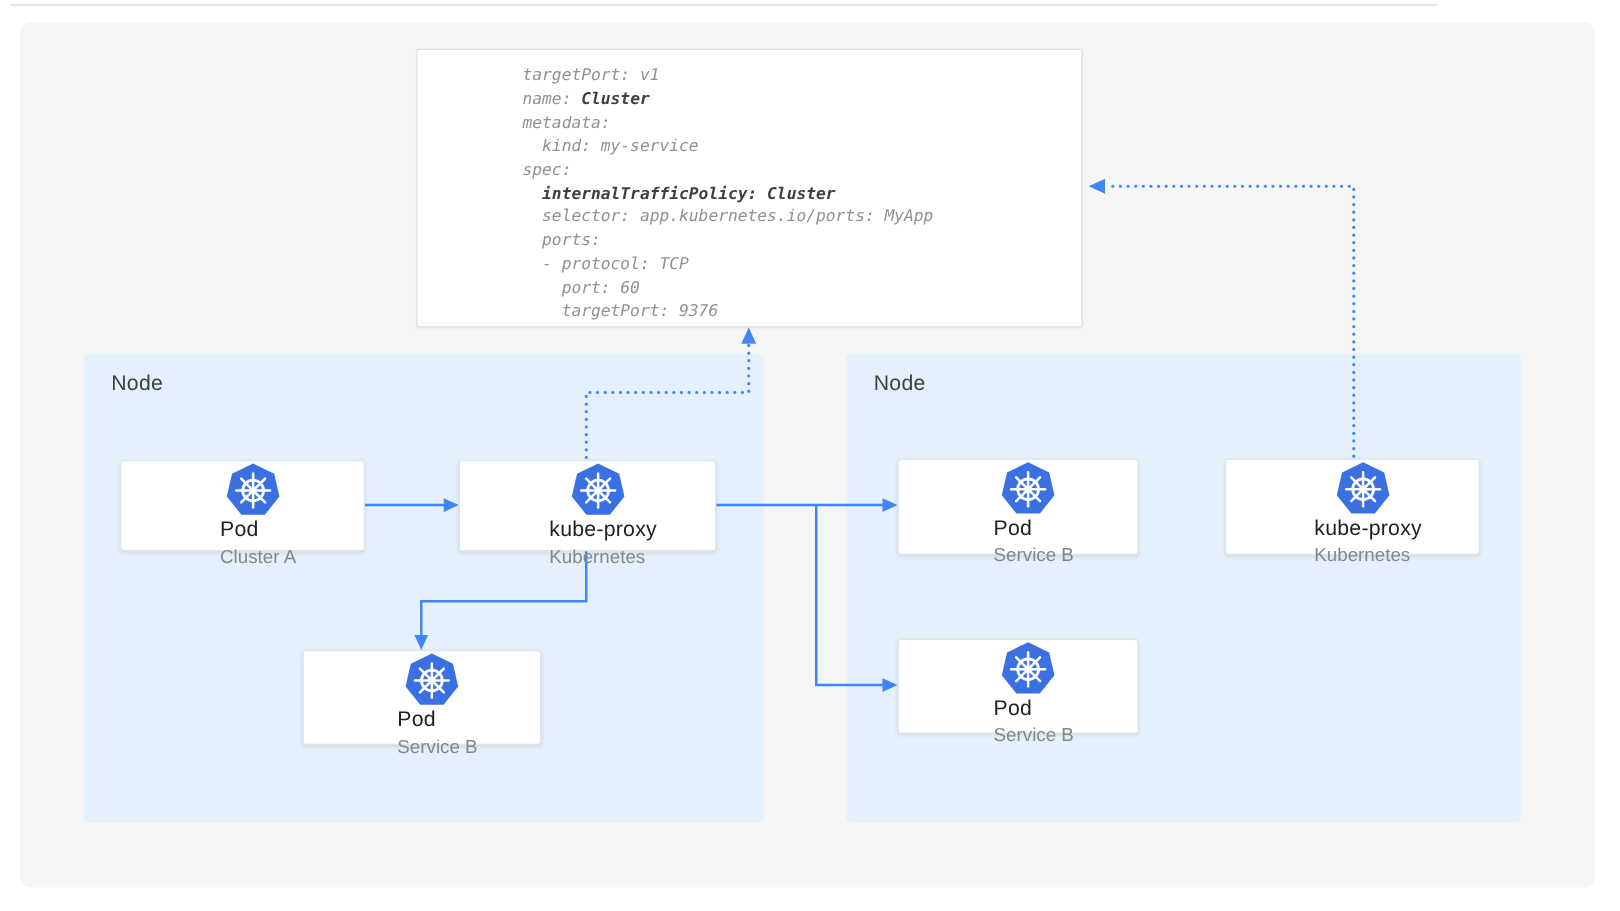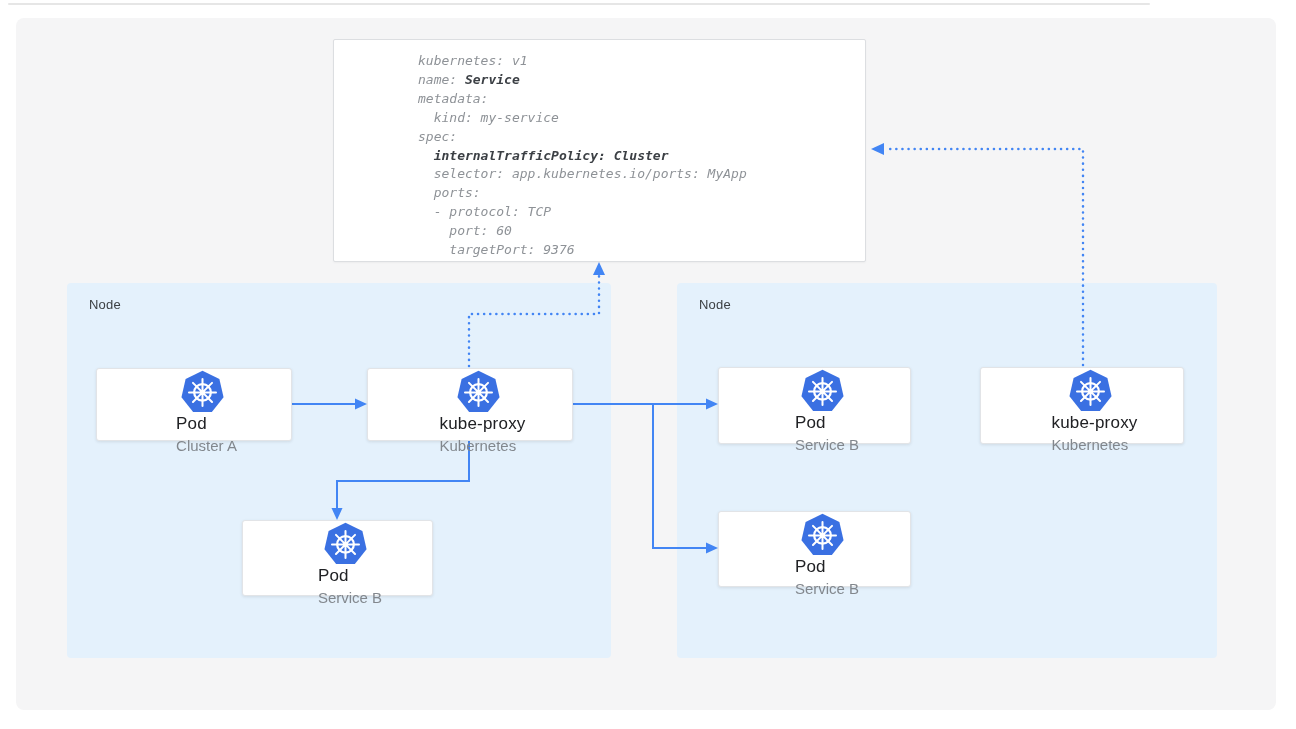--- a/index.html
+++ b/index.html
@@ -32,21 +32,21 @@
     position:absolute; left:16px; top:18px; width:1260px; height:692px;
     background:var(--panel-bg); border-radius:8px;
   }
   .node-box {
     position:absolute; background:var(--node-bg); border-radius:4px; z-index:1;
   }
   .node-box.left  { left:67px;  top:283px; width:544px; height:375px; }
   .node-box.right { left:677px; top:283px; width:540px; height:375px; }
   .node-label {
     position:absolute; left:22px; top:14px;
-    font-size:13px; color:var(--node-label); letter-spacing:.2px;
+    font-size:17px; color:var(--node-label); letter-spacing:.2px;
   }
   .yaml-box {
     position:absolute; left:333px; top:39px; width:533px; height:223px;
     background:#ffffff; border:1px solid var(--yaml-border); border-radius:2px;
     box-shadow:0 1px 2px rgba(0,0,0,.04);
     padding:12px 10px 0 84px; z-index:3;
   }
   .yaml-line {
     font-family:"DejaVu Sans Mono", monospace;
     font-style:italic; font-size:13px; line-height:18.9px;
@@ -134,22 +134,22 @@
     <polygon class="head" points="337,520 331.5,508 342.5,508"></polygon>
 
     <path class="dotted" d="M469,366 L469,314 L599,314 L599,274"></path>
     <polygon class="head" points="599,262 593,275 605,275"></polygon>
 
     <path class="dotted" d="M1083,365 L1083,149 L885,149"></path>
     <polygon class="head" points="871,149 884,143 884,155"></polygon>
   </svg>
 
   <div class="yaml-box">
-    <div class="yaml-line"><span>kubernetes: v1</span><b></b></div>
-    <div class="yaml-line"><span>name: </span><b>Service</b></div>
+    <div class="yaml-line"><span>targetPort: v1</span><b></b></div>
+    <div class="yaml-line"><span>name: </span><b>Cluster</b></div>
     <div class="yaml-line"><span>metadata:</span><b></b></div>
     <div class="yaml-line"><span>  kind: my-service</span><b></b></div>
     <div class="yaml-line"><span>spec:</span><b></b></div>
     <div class="yaml-line"><span>  </span><b>internalTrafficPolicy: Cluster</b></div>
     <div class="yaml-line"><span>  selector: app.kubernetes.io/ports: MyApp</span><b></b></div>
     <div class="yaml-line"><span>  ports:</span><b></b></div>
     <div class="yaml-line"><span>  - protocol: TCP</span><b></b></div>
     <div class="yaml-line"><span>    port: 60</span><b></b></div>
     <div class="yaml-line"><span>    targetPort: 9376</span><b></b></div>
   </div>

